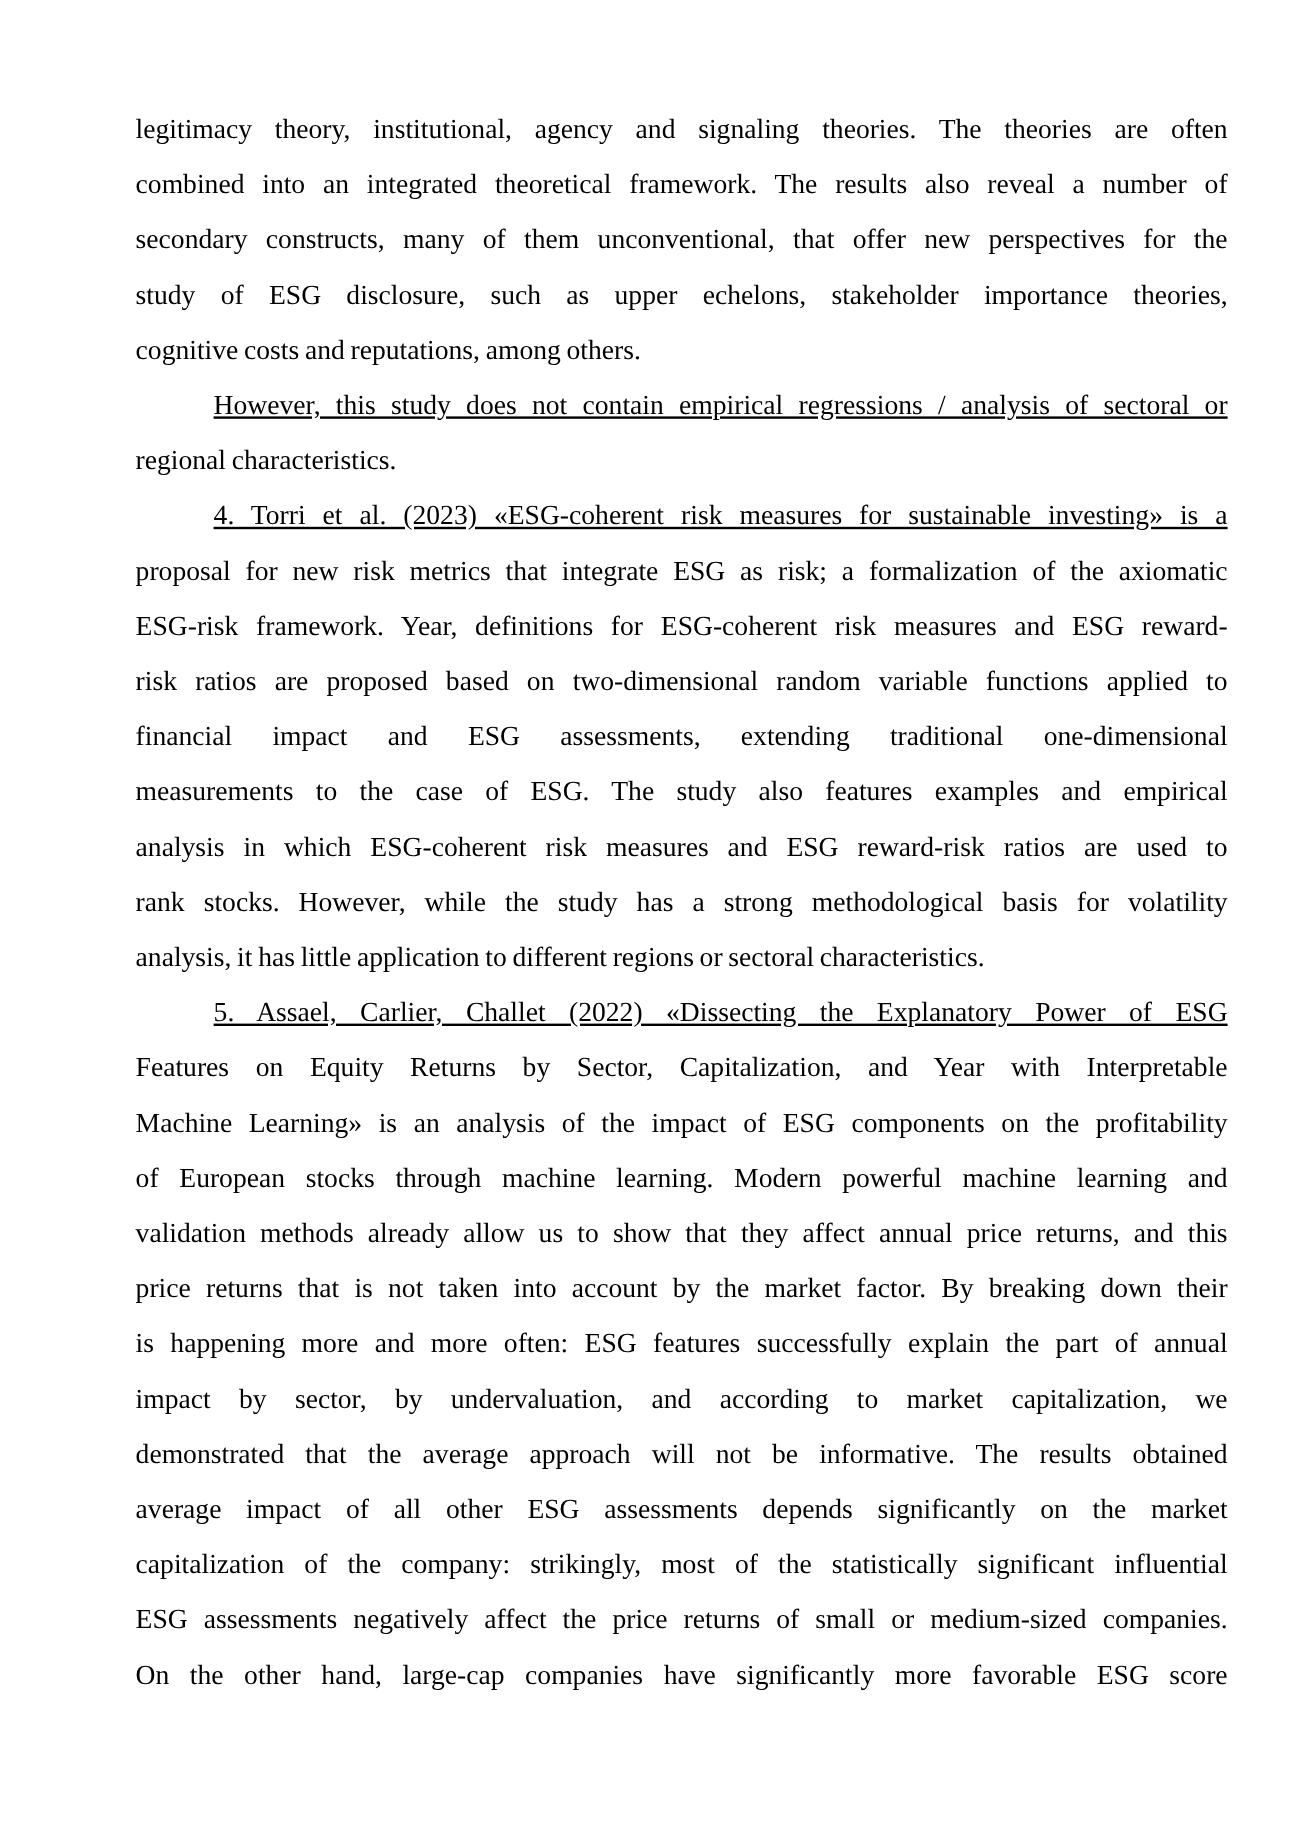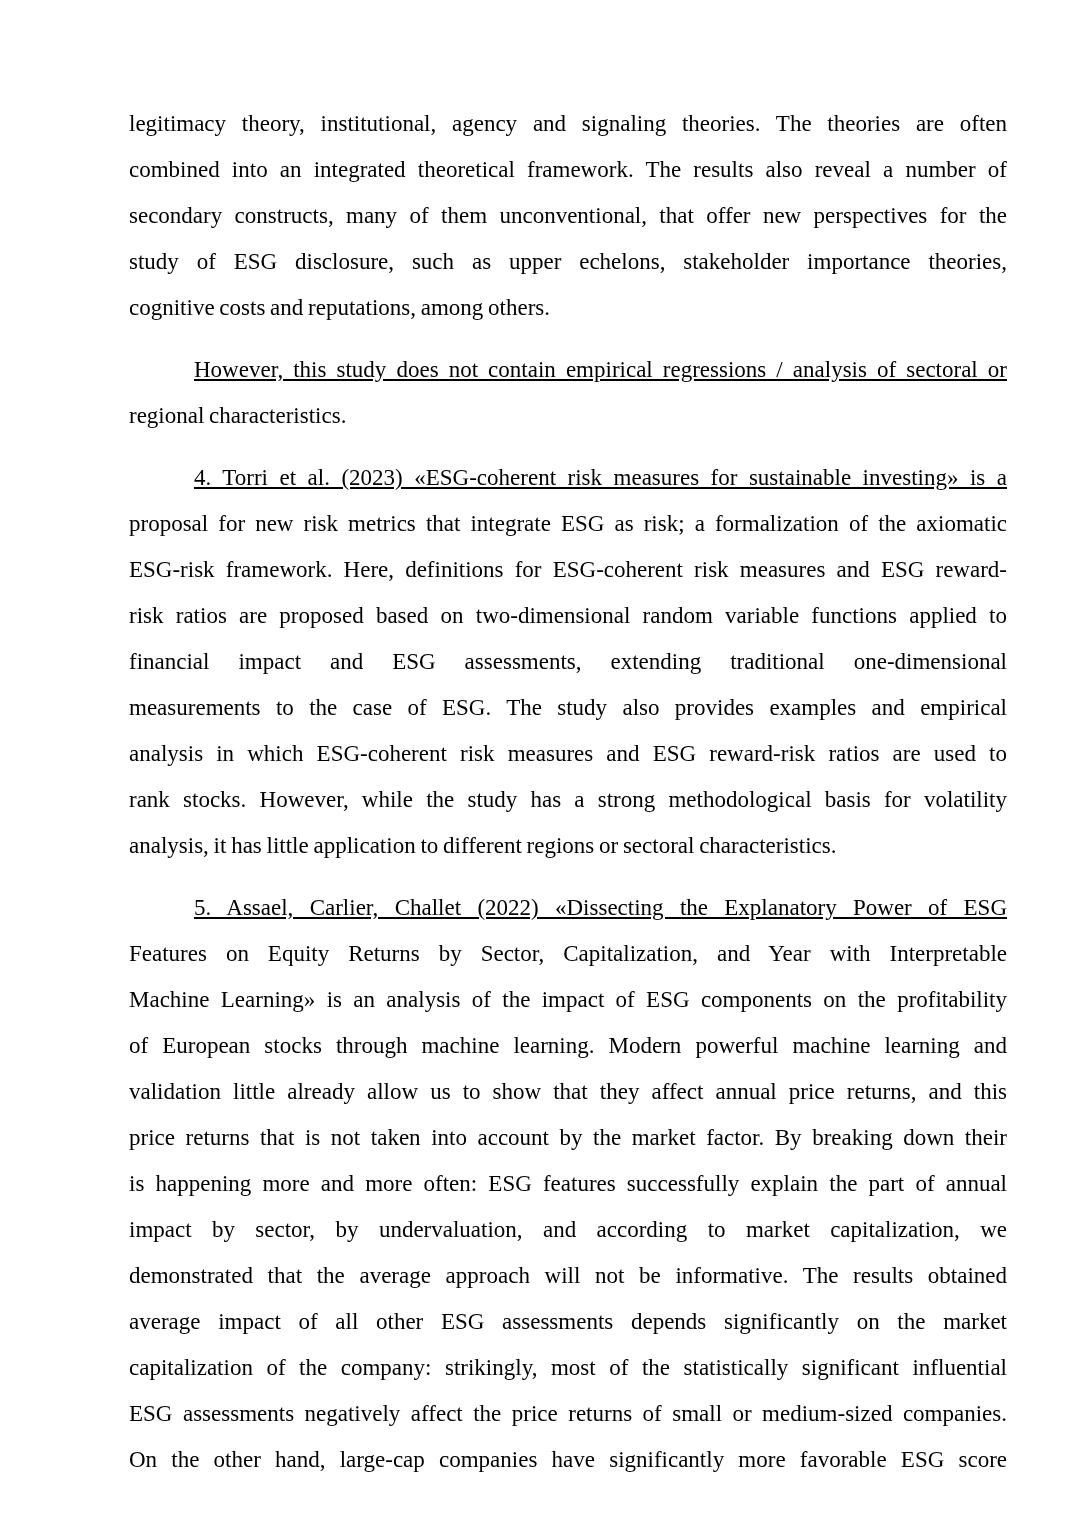--- a/index.html
+++ b/index.html
@@ -19,21 +19,21 @@
   .text-block {
     position: absolute;
     left: 113px;
     top: 85px;
     width: 910px;
     font-size: 23px;
     line-height: 46px;
     word-spacing: -1px;
   }
   .para {
-    margin: 16px;
+    margin: 0;
     padding: 0;
   }
   
   .line {
     display: block;
     text-align: justify;
     text-align-last: justify;
     white-space: normal;
   }
   .line.last-left {
@@ -57,34 +57,34 @@
         <span class="line">study of ESG disclosure, such as upper echelons, stakeholder importance theories,</span>
         <span class="line last-left">cognitive costs and reputations, among others.</span>
       </p>
       <p class="para indent">
         <span class="line">However, this study does not contain empirical regressions / analysis of sectoral or</span>
         <span class="line last-left">regional characteristics.</span>
       </p>
       <p class="para indent">
         <span class="line">4. Torri et al. (2023) «ESG-coherent risk measures for sustainable investing» is a</span>
         <span class="line">proposal for new risk metrics that integrate ESG as risk; a formalization of the axiomatic</span>
-        <span class="line">ESG-risk framework. Here, definitions for ESG-coherent risk measures and ESG reward-</span>
+        <span class="line">ESG-risk framework. Year, definitions for ESG-coherent risk measures and ESG reward-</span>
         <span class="line">risk ratios are proposed based on two-dimensional random variable functions applied to</span>
         <span class="line">financial impact and ESG assessments, extending traditional one-dimensional</span>
-        <span class="line">measurements to the case of ESG. The study also provides examples and empirical</span>
+        <span class="line">measurements to the case of ESG. The study also features examples and empirical</span>
         <span class="line">analysis in which ESG-coherent risk measures and ESG reward-risk ratios are used to</span>
         <span class="line">rank stocks. However, while the study has a strong methodological basis for volatility</span>
         <span class="line last-left">analysis, it has little application to different regions or sectoral characteristics.</span>
       </p>
       <p class="para indent">
         <span class="line">5. Assael, Carlier, Challet (2022) «Dissecting the Explanatory Power of ESG</span>
         <span class="line">Features on Equity Returns by Sector, Capitalization, and Year with Interpretable</span>
         <span class="line">Machine Learning» is an analysis of the impact of ESG components on the profitability</span>
         <span class="line">of European stocks through machine learning. Modern powerful machine learning and</span>
-        <span class="line">validation little already allow us to show that they affect annual price returns, and this</span>
+        <span class="line">validation methods already allow us to show that they affect annual price returns, and this</span>
         <span class="line">price returns that is not taken into account by the market factor. By breaking down their</span>
         <span class="line">is happening more and more often: ESG features successfully explain the part of annual</span>
         <span class="line">impact by sector, by undervaluation, and according to market capitalization, we</span>
         <span class="line">demonstrated that the average approach will not be informative. The results obtained</span>
         <span class="line">average impact of all other ESG assessments depends significantly on the market</span>
         <span class="line">capitalization of the company: strikingly, most of the statistically significant influential</span>
         <span class="line">ESG assessments negatively affect the price returns of small or medium-sized companies.</span>
         <span class="line">On the other hand, large-cap companies have significantly more favorable ESG score</span>
       </p>
     </div>

